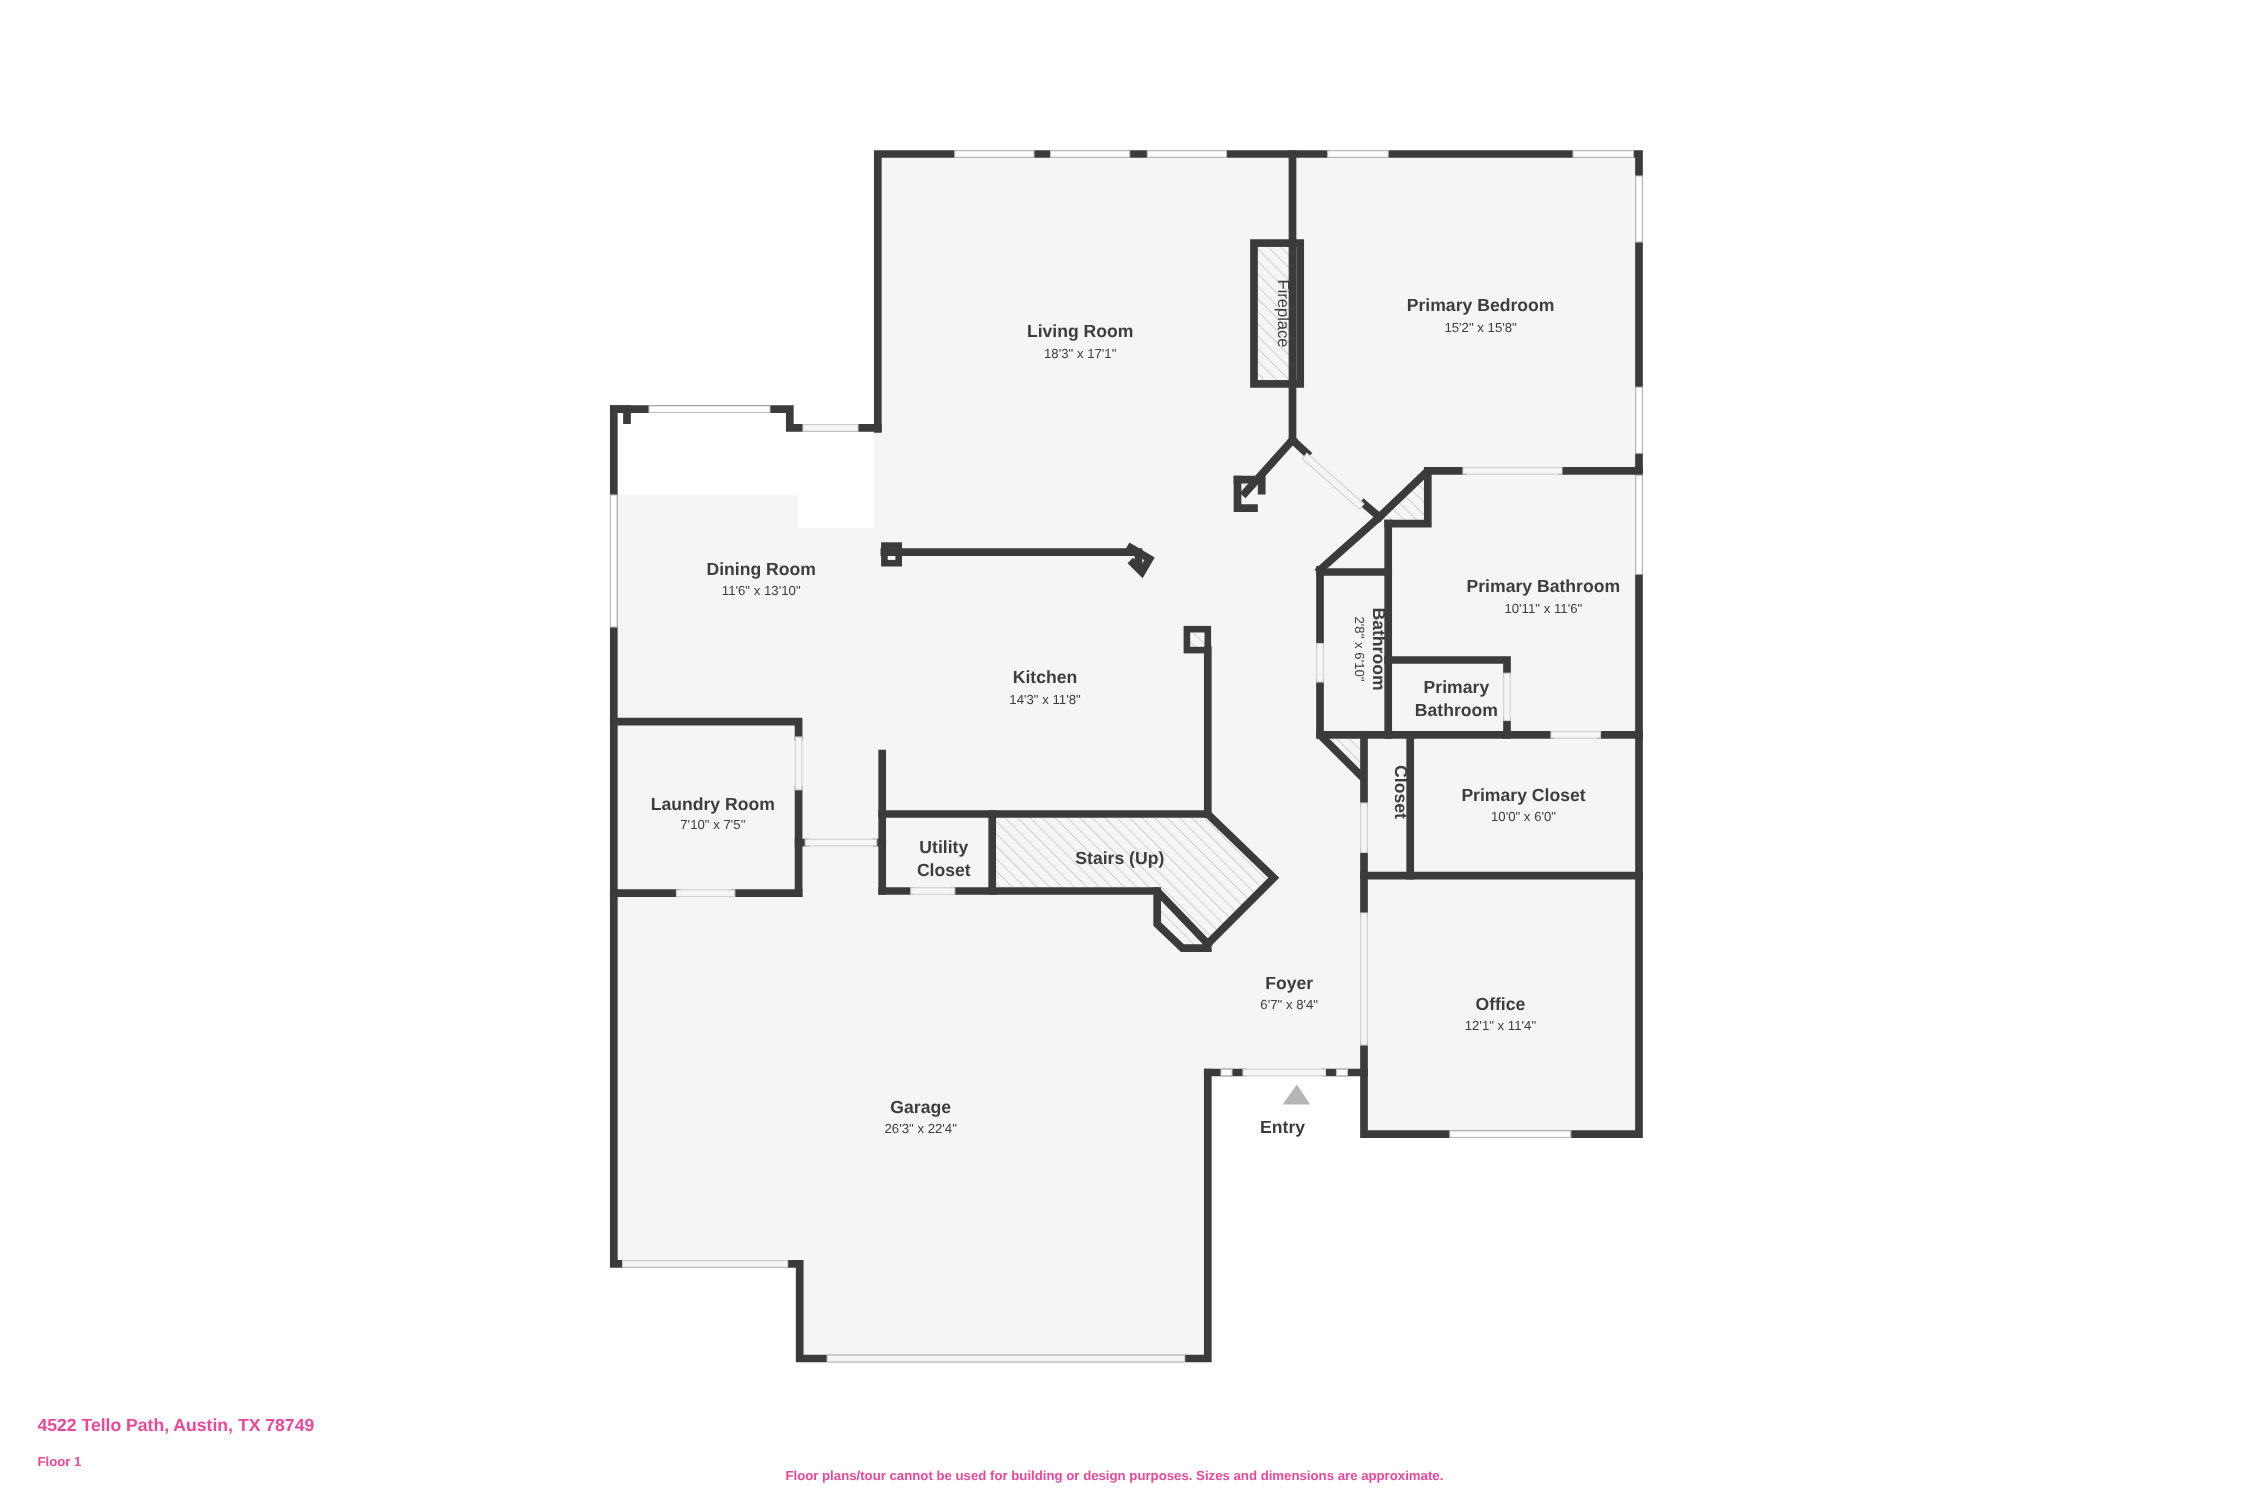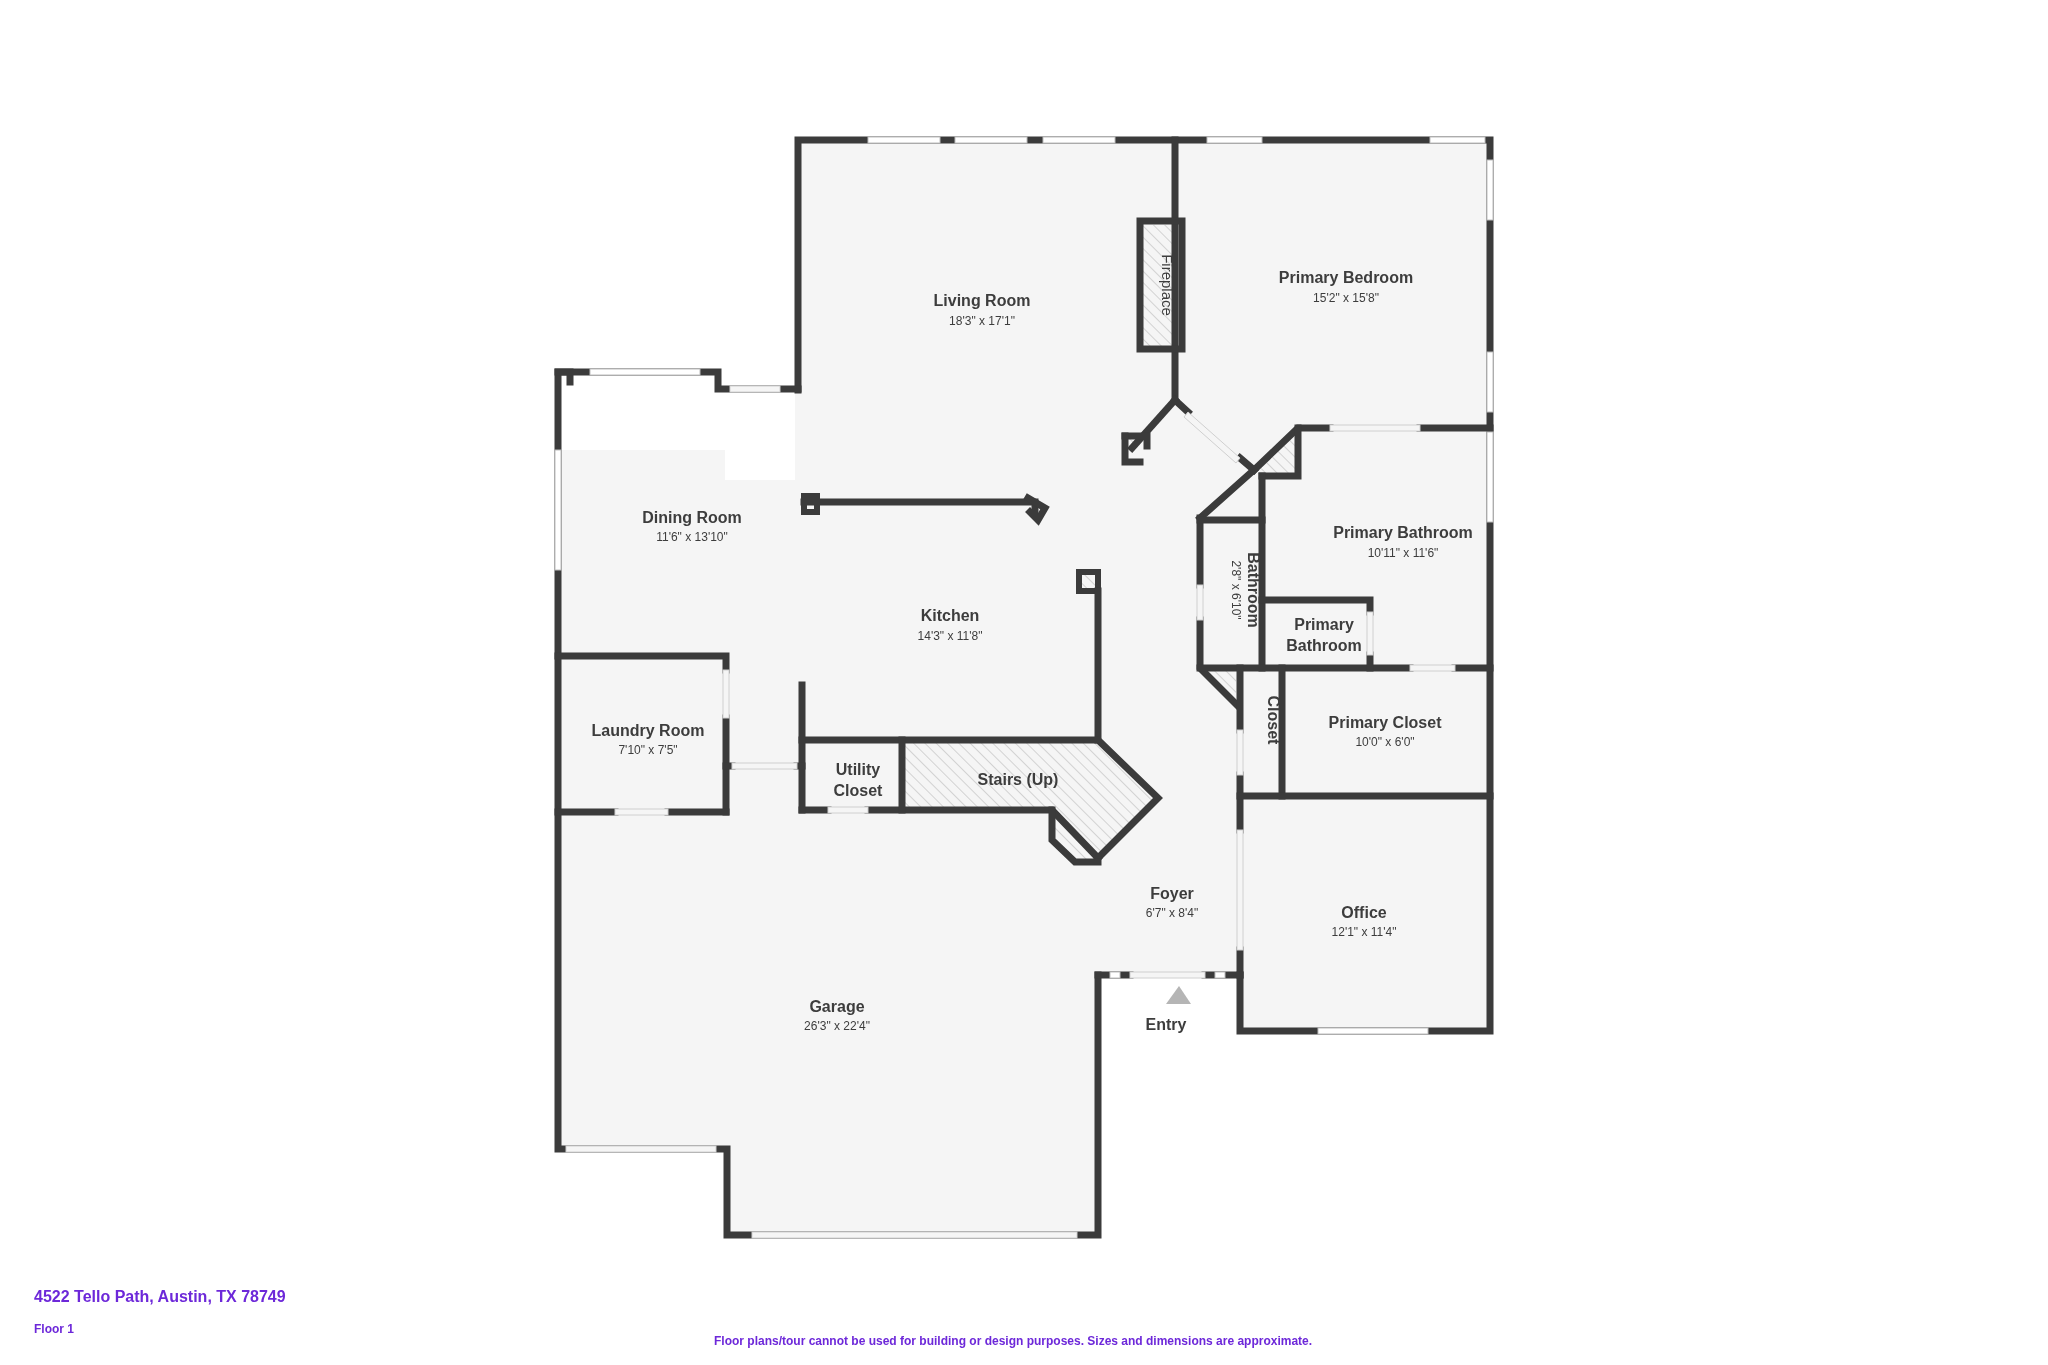--- a/index.html
+++ b/index.html
@@ -5,21 +5,21 @@
   html,body{margin:0;padding:0;background:#ffffff;}
   body{width:2048px;height:1365px;position:relative;overflow:hidden;font-family:"Liberation Sans","DejaVu Sans",sans-serif;}
   svg{position:absolute;left:0;top:0;}
   .floor{fill:#f5f5f5;}
   .wall{fill:none;stroke:#3b3b3b;stroke-width:7;stroke-linejoin:miter;stroke-linecap:square;}
   .winfill{fill:#ffffff;stroke:#bdbdbd;stroke-width:1;}
   .door{fill:#f5f5f5;stroke:#d0d0d0;stroke-width:1;}
   .hatch{fill:url(#hatch);}
   .rname{font-weight:700;font-size:16px;fill:#3d3d3d;text-anchor:middle;font-family:"Liberation Sans","DejaVu Sans",sans-serif;}
   .rdim{font-weight:400;font-size:12px;fill:#3d3d3d;text-anchor:middle;font-family:"Liberation Sans","DejaVu Sans",sans-serif;}
-  .footer{position:absolute;color:#6d28d9;font-weight:700;}
+  .footer{position:absolute;color:#ec4899;font-weight:700;}
   #addr{left:34px;top:1288px;font-size:16px;}
   #floor{left:34px;top:1322px;font-size:12px;}
   #disclaimer{left:714px;top:1334px;font-size:12px;font-weight:700;text-align:center;}
 </style>
 </head>
 <body>
 
 <svg width="2048" height="1365" viewBox="0 0 2048 1365">
   <defs>
     <pattern id="hatch" patternUnits="userSpaceOnUse" width="8" height="8" patternTransform="rotate(-45)">

